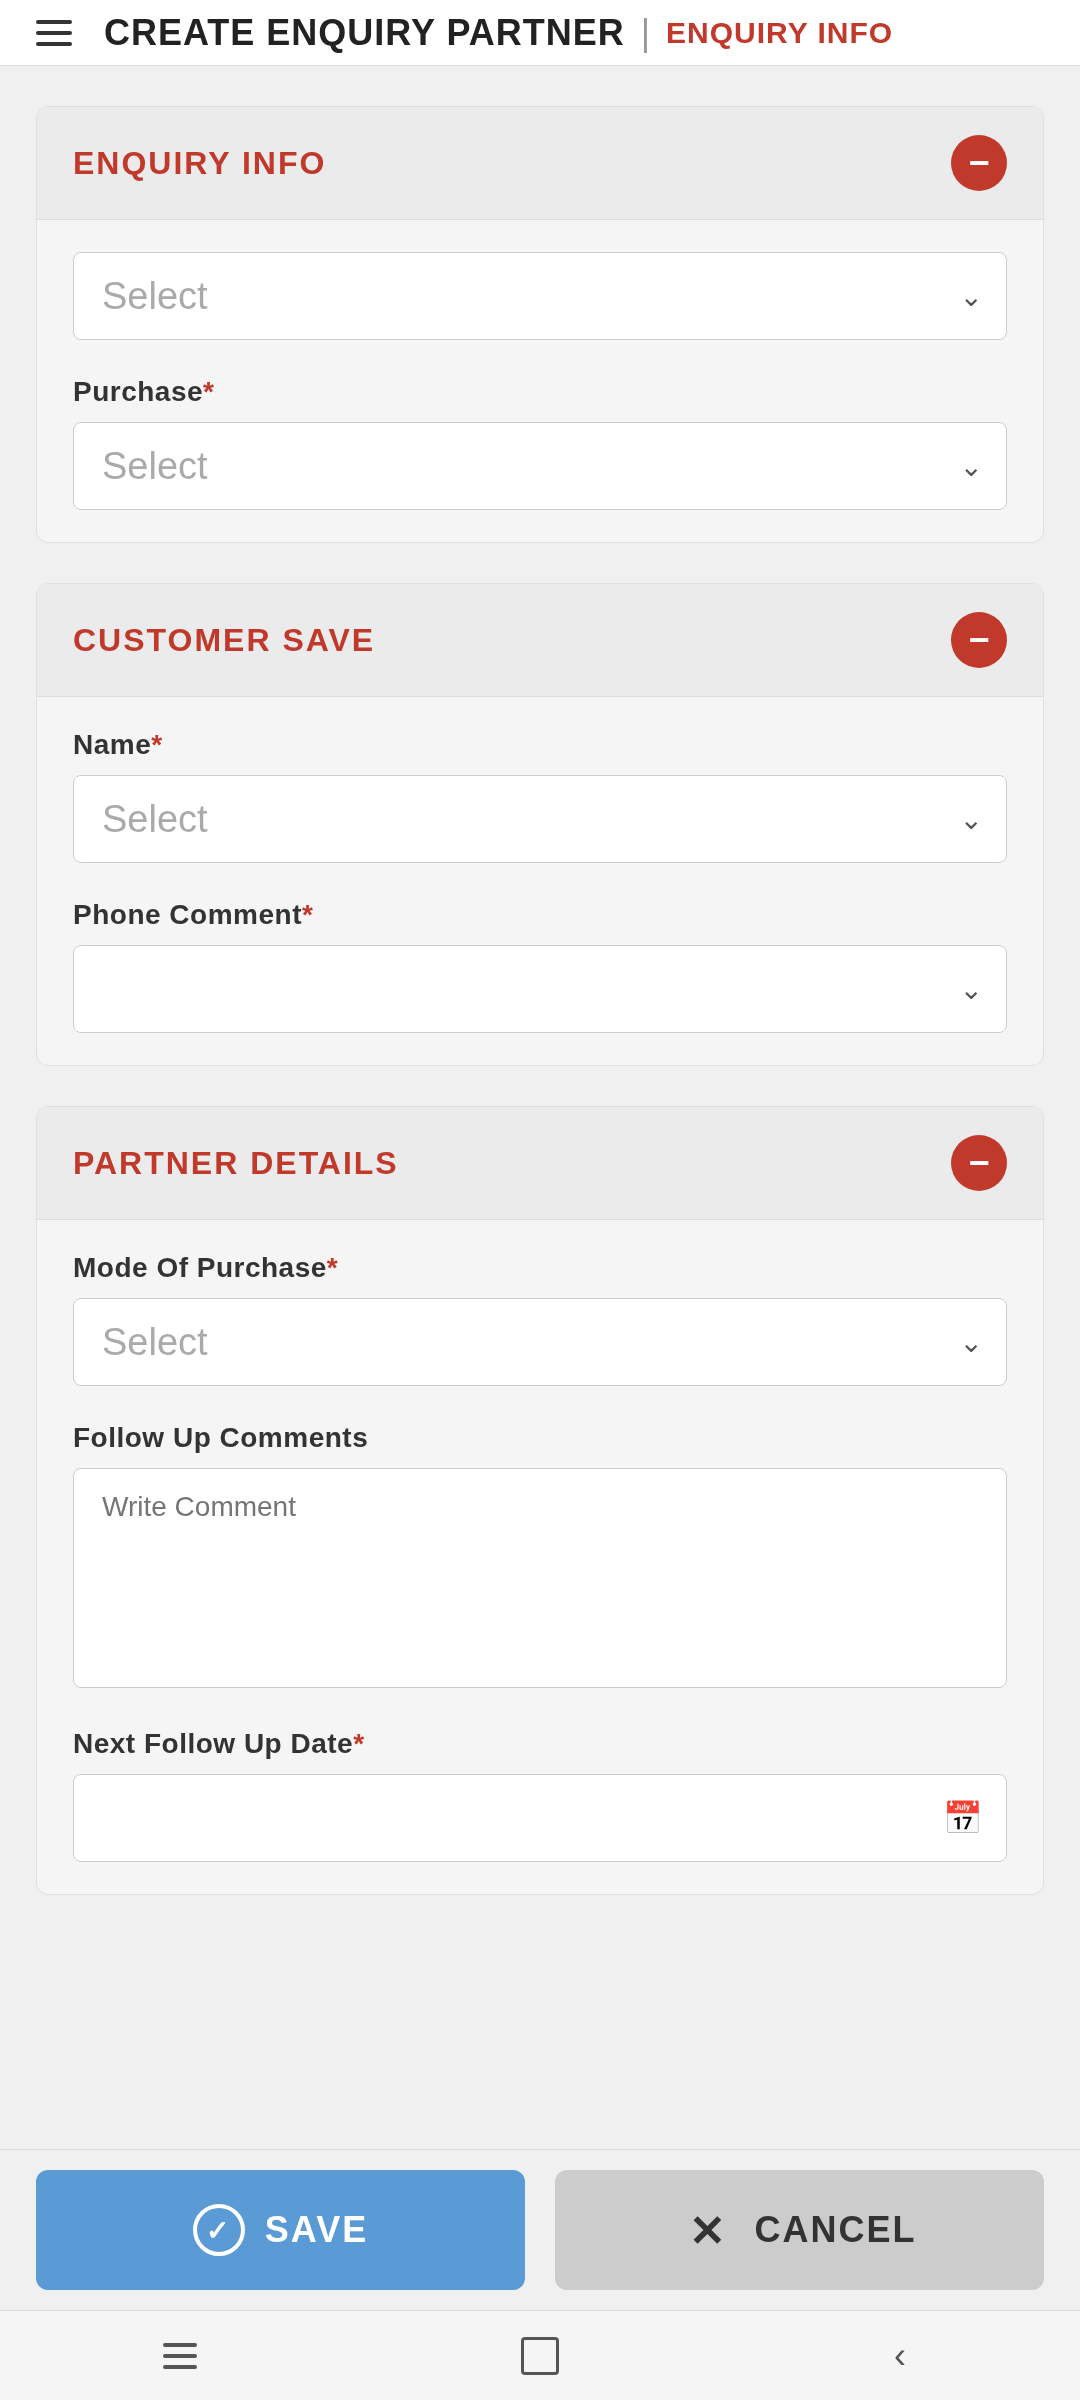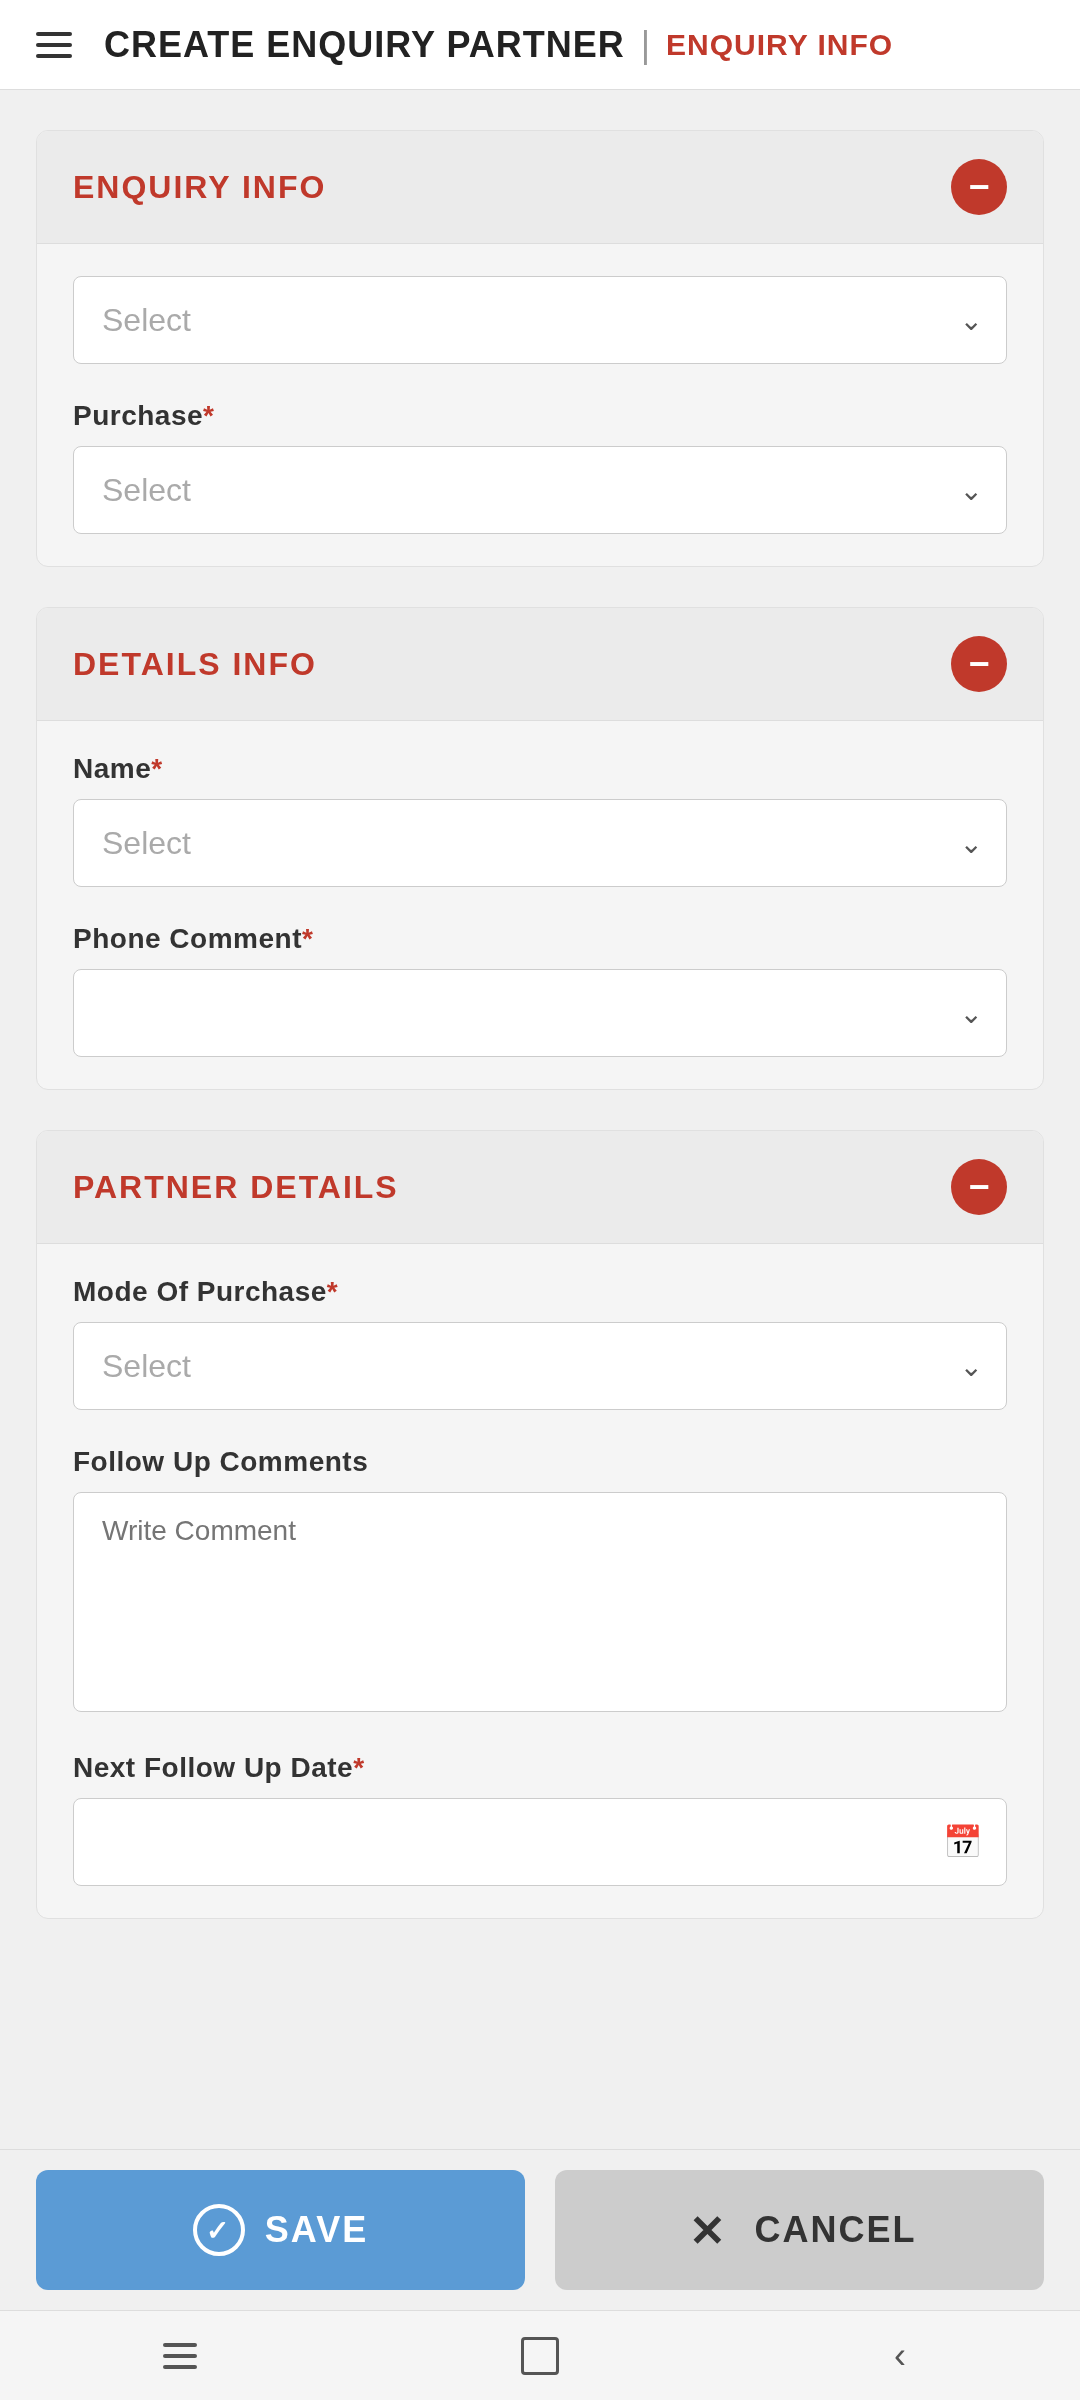--- a/index.html
+++ b/index.html
@@ -18,21 +18,21 @@
       overflow-x: hidden;
     }
 
     
     .header {
       background: #ffffff;
       display: flex;
       align-items: center;
       padding: 28px 36px;
       border-bottom: 1px solid #ddd;
-      height: 90px;
+      height: 66px;
     }
 
     .hamburger-icon {
       width: 44px;
       height: 44px;
       display: flex;
       flex-direction: column;
       justify-content: center;
       gap: 7px;
       cursor: pointer;
@@ -151,21 +151,21 @@
       position: relative;
       width: 100%;
     }
 
     .select-wrapper select {
       width: 100%;
       background: #ffffff;
       border: 1.5px solid #ccc;
       border-radius: 8px;
       padding: 22px 28px;
-      font-size: 32px;
+      font-size: 38px;
       color: #aaa;
       height: 88px;
       appearance: none;
       -webkit-appearance: none;
       cursor: pointer;
       outline: none;
     }
 
     .select-arrow {
       position: absolute;
@@ -382,21 +382,21 @@
           </select>
           <span class="select-arrow">⌄</span>
         </div>
       </div>
 
     </div>
   </div>
 
   <div class="section-card">
     <div class="section-header">
-      <span class="section-title">DETAILS INFO</span>
+      <span class="section-title">CUSTOMER SAVE</span>
       <button class="collapse-btn"></button>
     </div>
     <div class="section-body">
 
       <div class="form-group">
         <label class="form-label">
           <span>Name</span><span class="required-star">*</span>
         </label>
         <div class="select-wrapper">
           <select>

